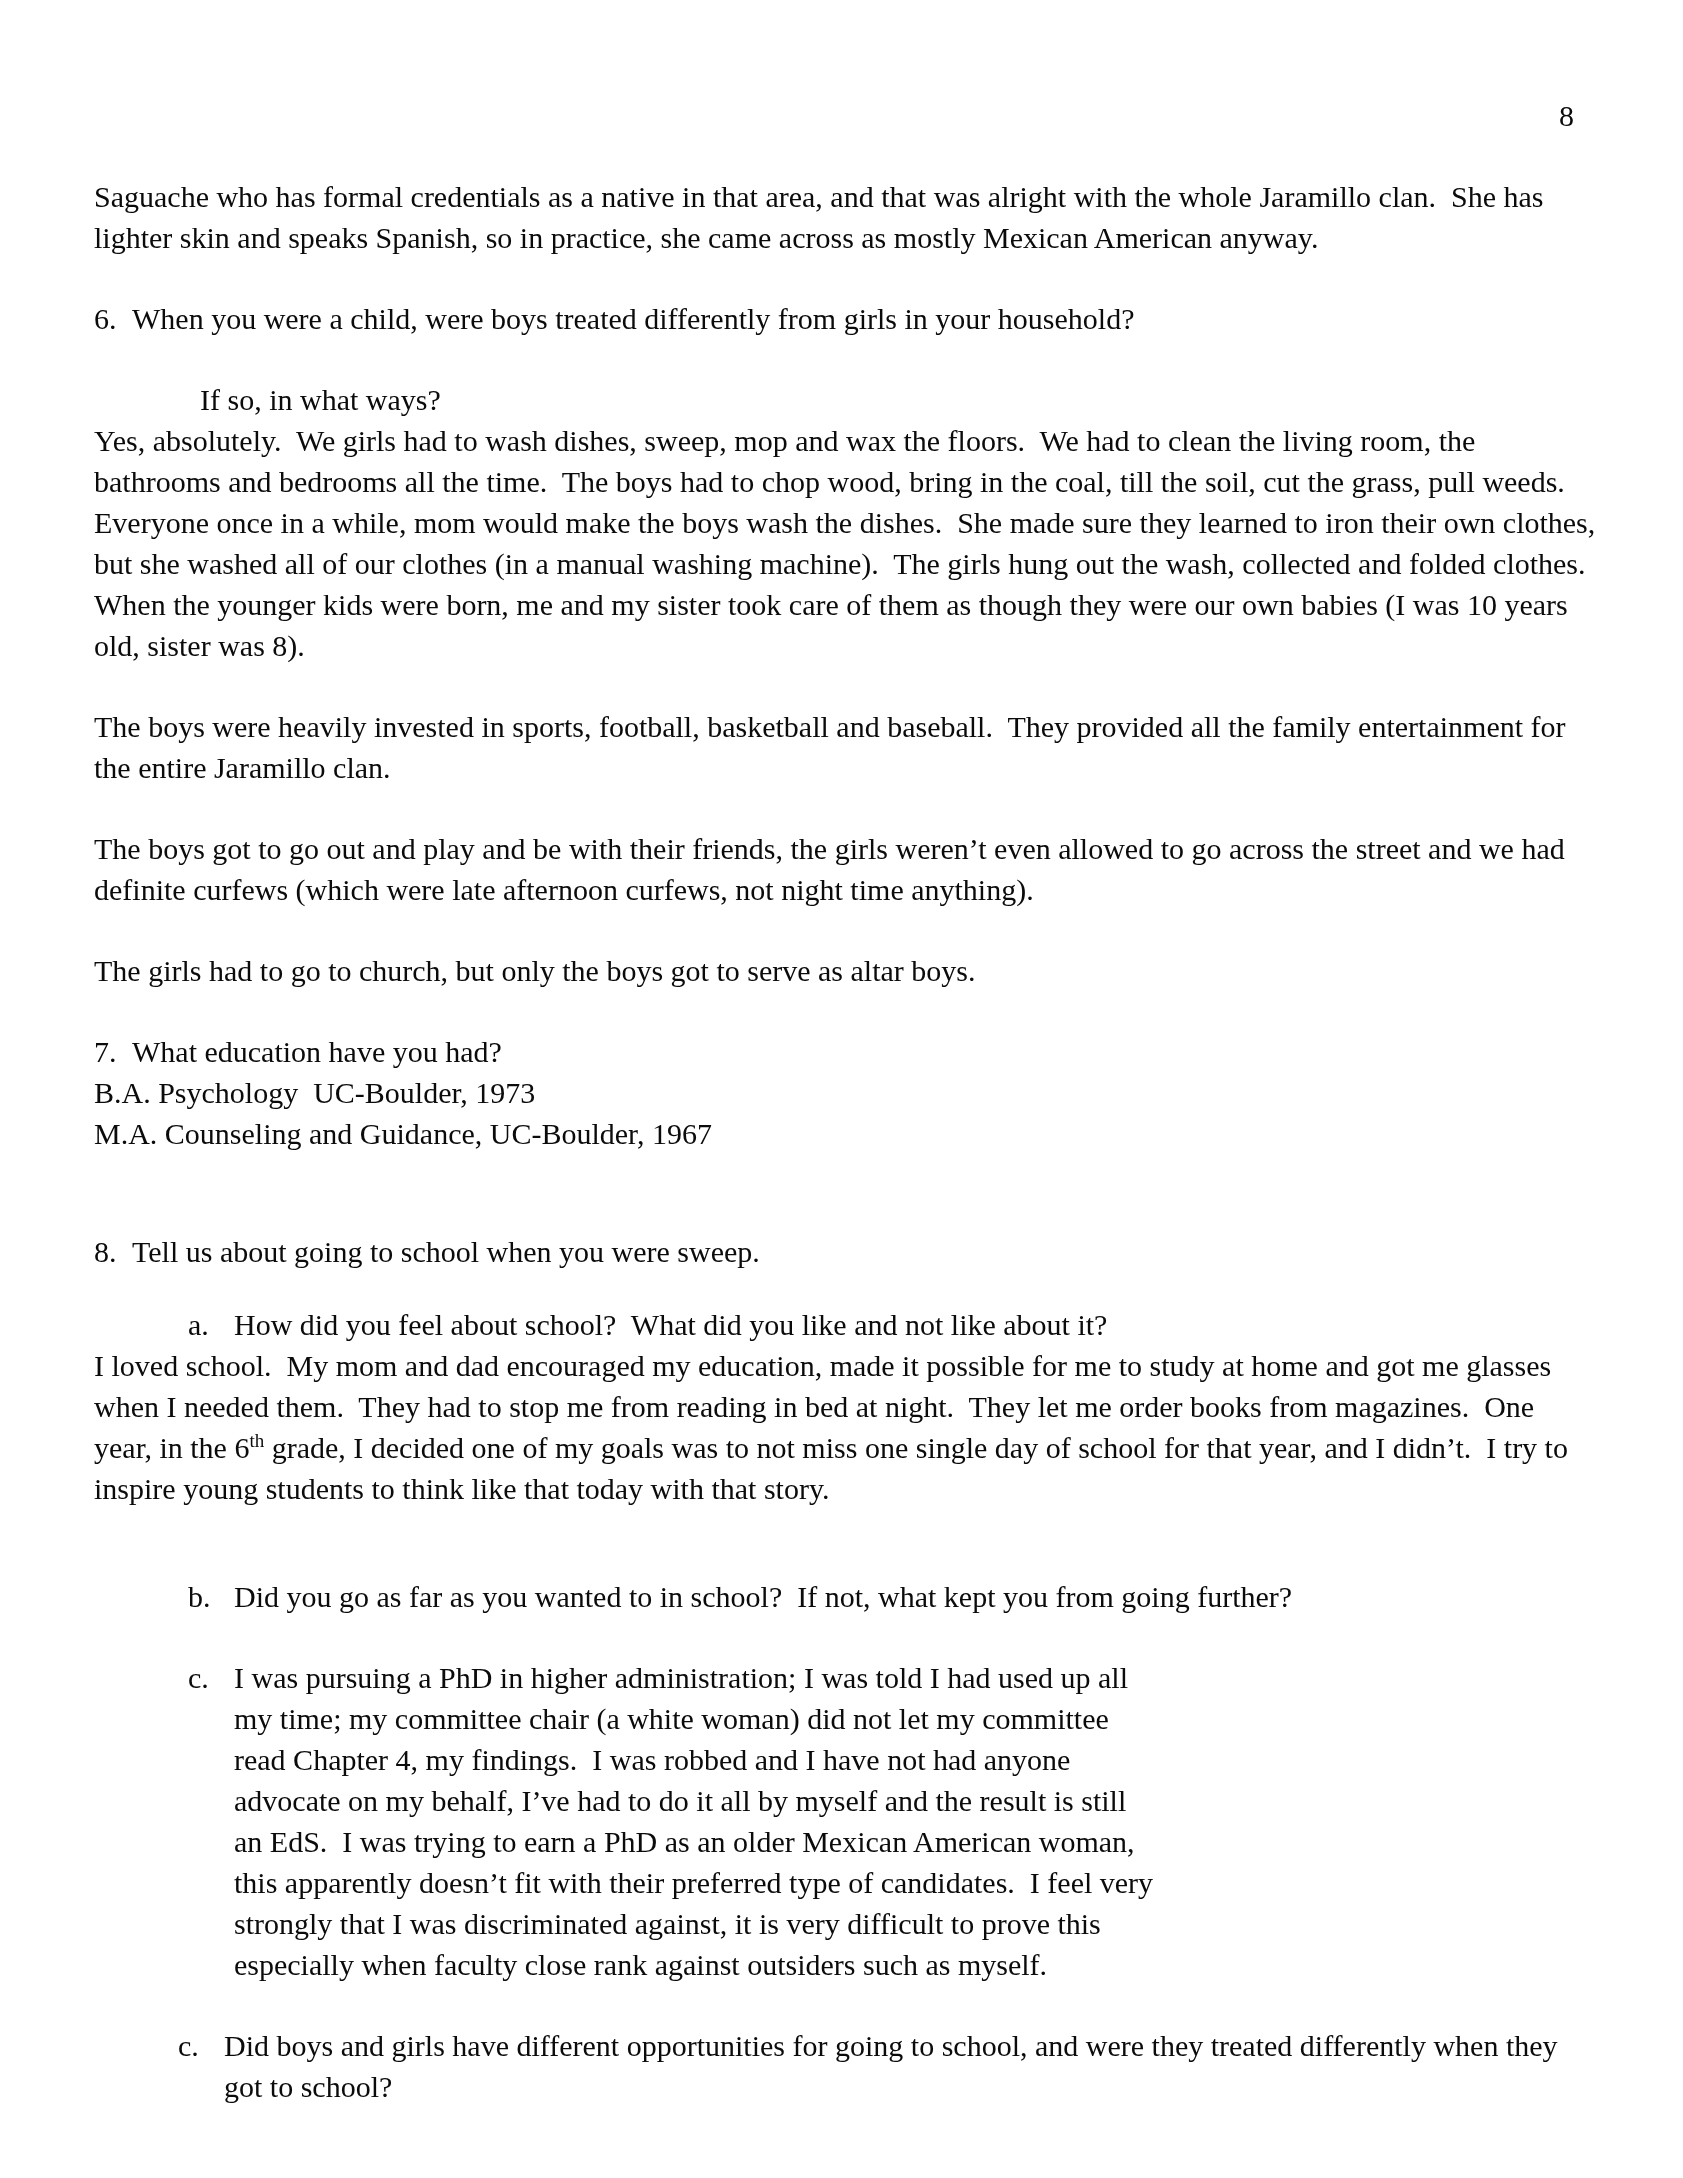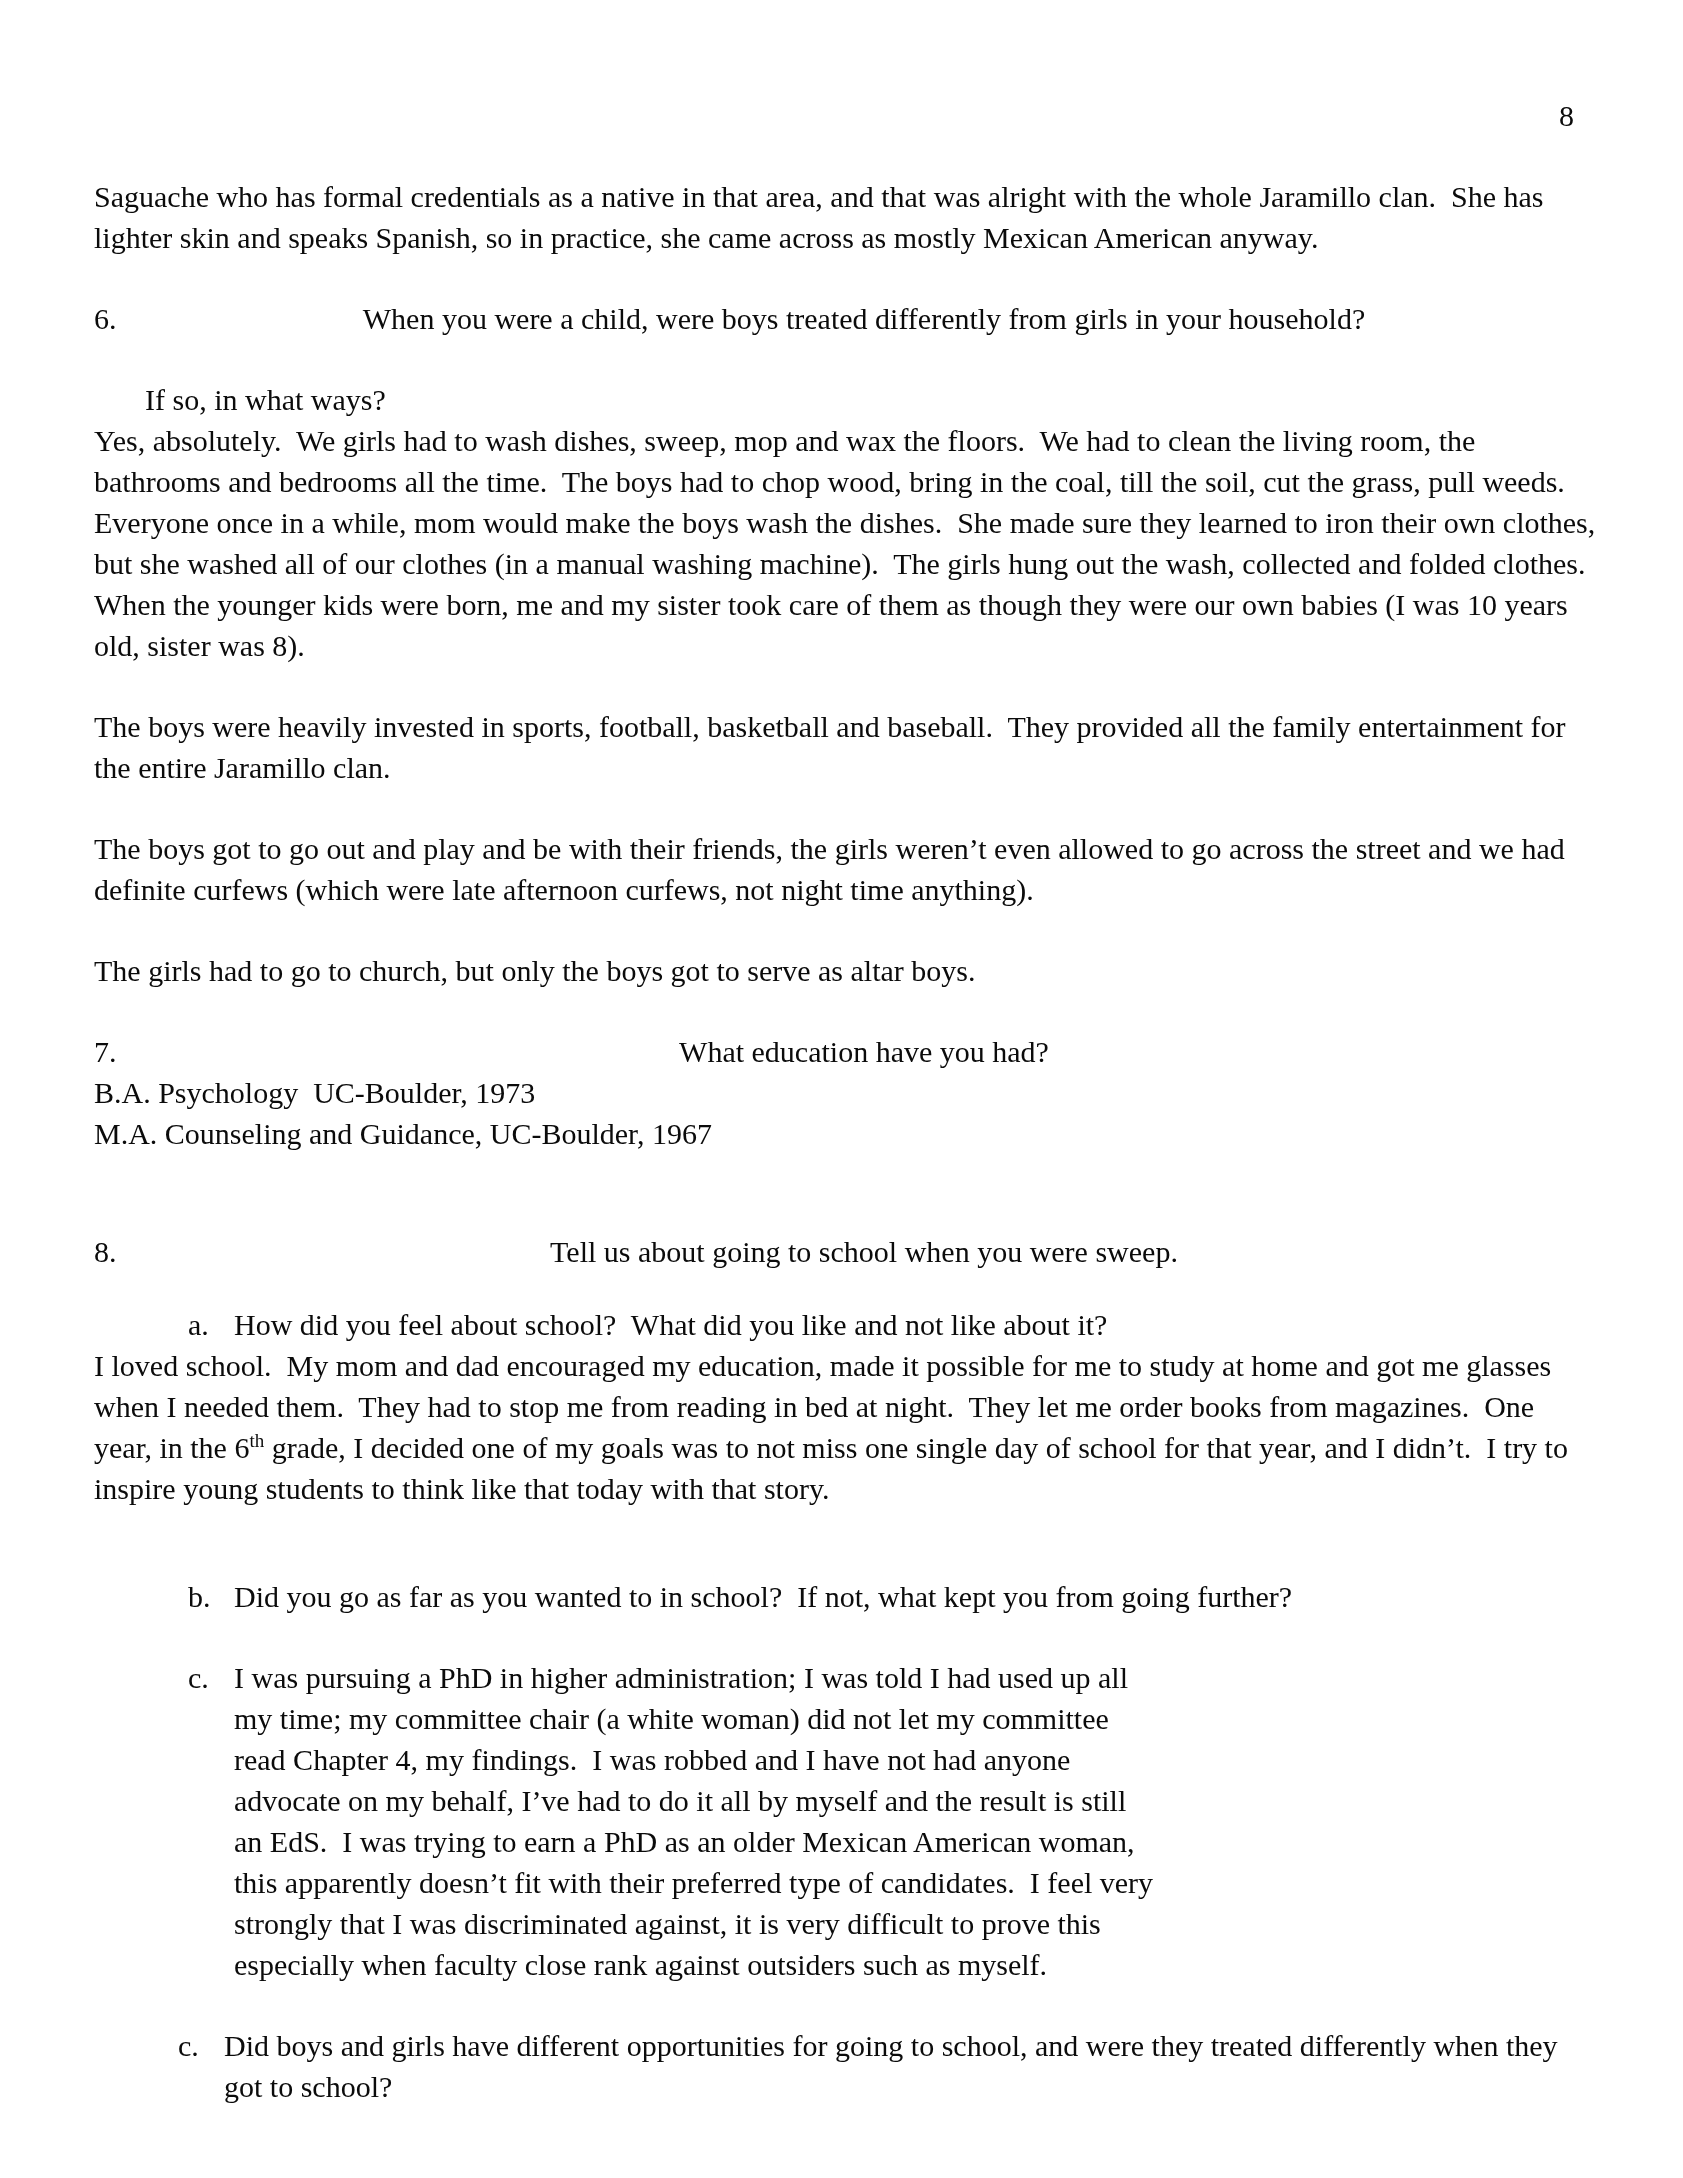--- a/index.html
+++ b/index.html
@@ -37,24 +37,23 @@
     display: flex;
     align-items: baseline;
   }
   .q .lbl {
     flex: 0 0 38px;
     white-space: pre;
   }
   .q .txt {
     flex: 1;
     white-space: pre-wrap;
-    text-align: center;
   }
   .followup {
-    margin-left: 51px;
+    margin-left: 106px;
   }
   .sub {
     display: flex;
     align-items: baseline;
     margin-left: 94px;
   }
   .sub .lbl {
     flex: 0 0 46px;
     white-space: pre;
   }

